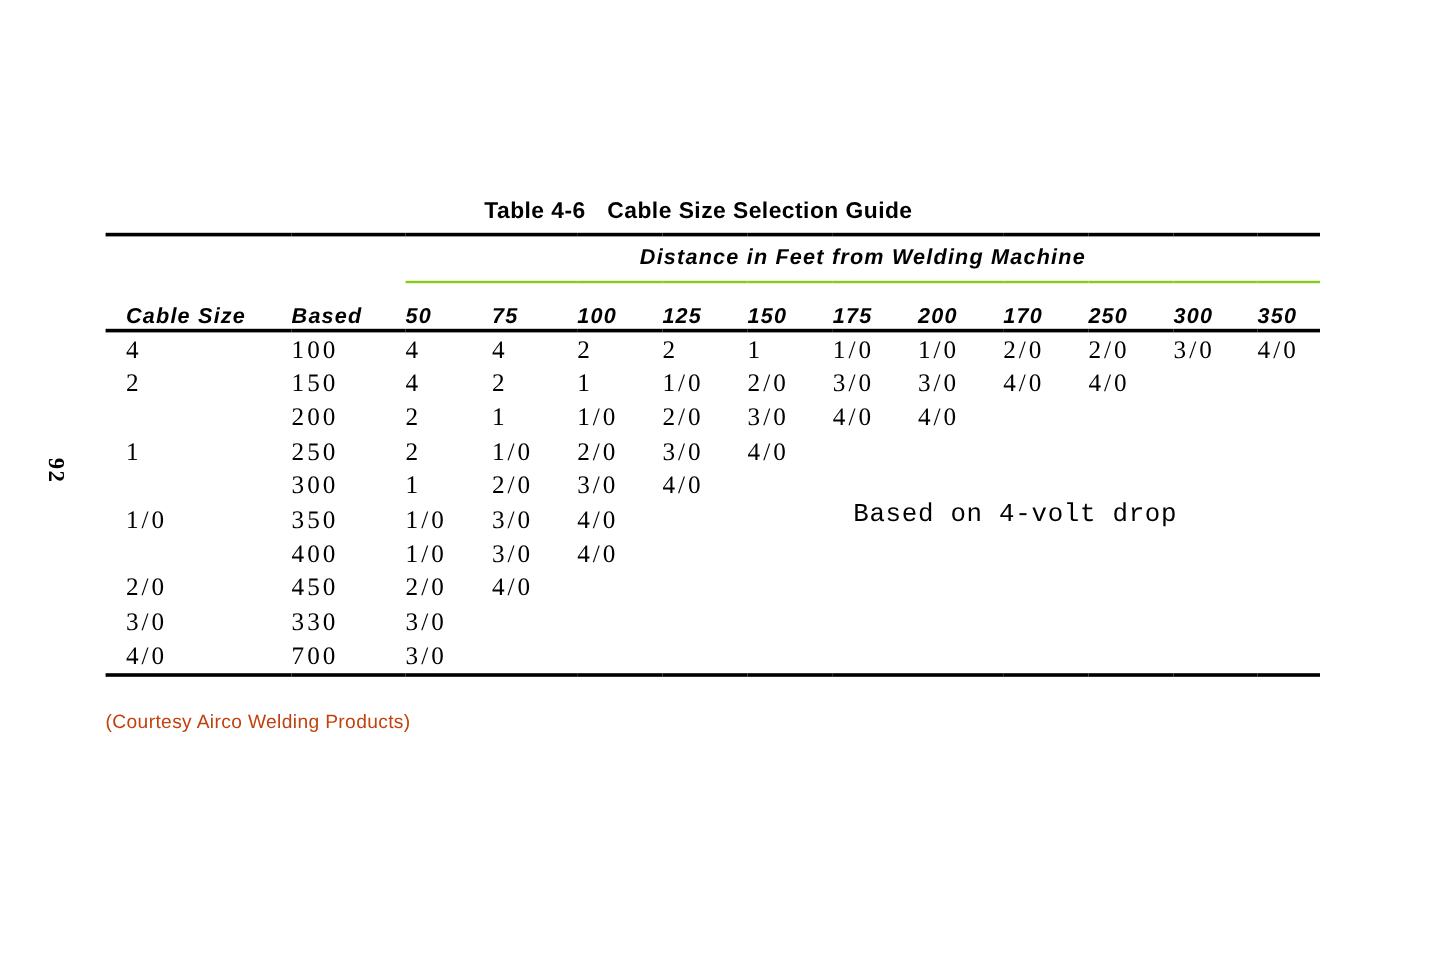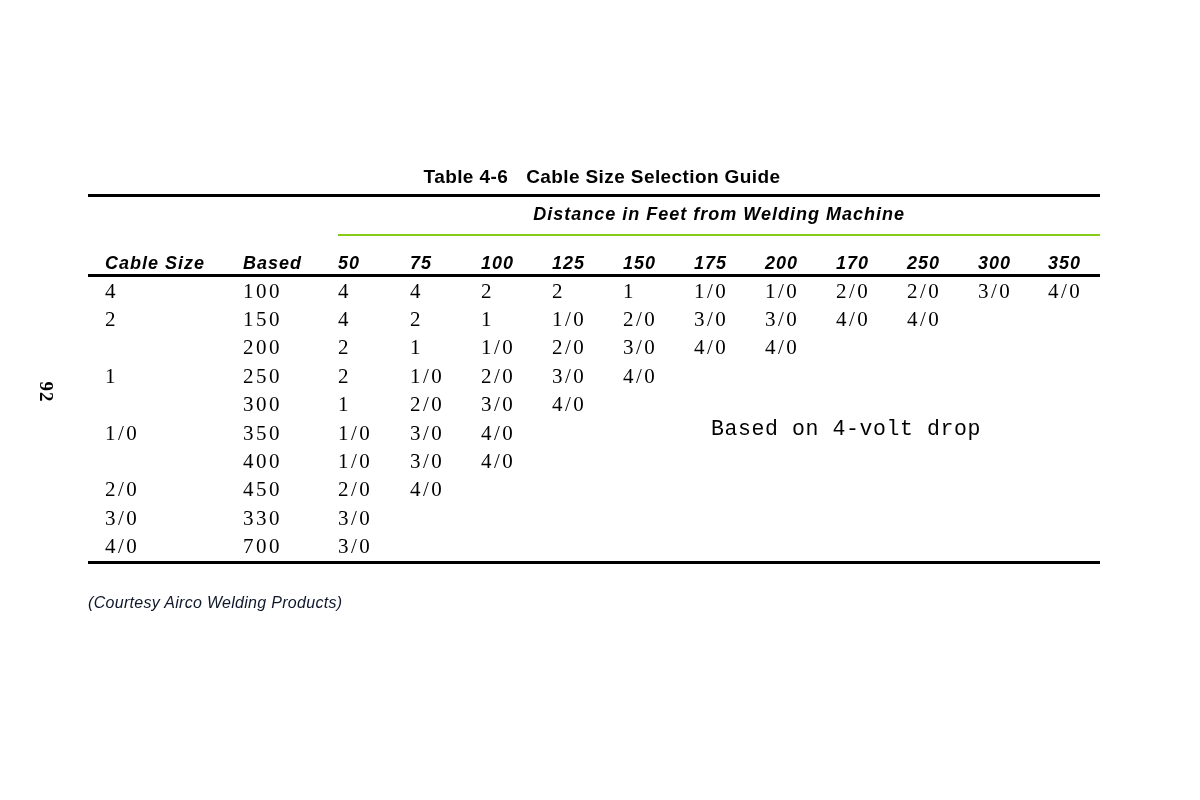--- a/index.html
+++ b/index.html
@@ -7,21 +7,21 @@
     position:relative;width:1200px;height:800px;background:#ffffff;
     color:#000;overflow:hidden;font-family:"Liberation Serif",serif;
   }
   .folio{
     position:absolute;left:24px;top:381px;width:44px;height:22px;
     transform:rotate(90deg);transform-origin:center;
     font-family:"Liberation Serif",serif;font-weight:bold;font-size:19px;
     text-align:center;line-height:22px;letter-spacing:1px;
   }
   .table-title{
-    position:absolute;left:96px;top:164px;width:1012px;text-align:center;
+    position:absolute;left:76px;top:164px;width:1012px;text-align:center;
     font-family:"Liberation Sans",sans-serif;font-weight:bold;font-size:19px;
     letter-spacing:0.4px;line-height:26px;
   }
   .table-title .tnum{margin-right:18px;}
   table.cable{
     position:absolute;left:88px;top:194px;width:1012px;
     border-collapse:collapse;table-layout:fixed;
     border-top:3px solid #000;border-bottom:3px solid #000;
   }
   table.cable thead th{
@@ -42,22 +42,22 @@
     letter-spacing:2.5px;line-height:1;padding:0;vertical-align:middle;
     white-space:nowrap;
   }
   .c0{padding-left:17px !important;}
   .note{
     position:absolute;left:711px;top:417px;
     font-family:Liberation Mono, monospace;font-size:21.5px;letter-spacing:0.6px;
   }
   .courtesy{
     position:absolute;left:88px;top:594px;
-    font-family:"Liberation Sans",sans-serif;font-style:italic;
-    font-size:16px;color:#0f172a;letter-spacing:0.3px;
+    font-family:"Liberation Sans",sans-serif;
+    font-size:16px;color:#c2410c;letter-spacing:0.3px;
   }
 </style>
 </head>
 <body>
 
 <div class="page">
 
   <div class="folio">92</div>
 
   <div class="table-title">

